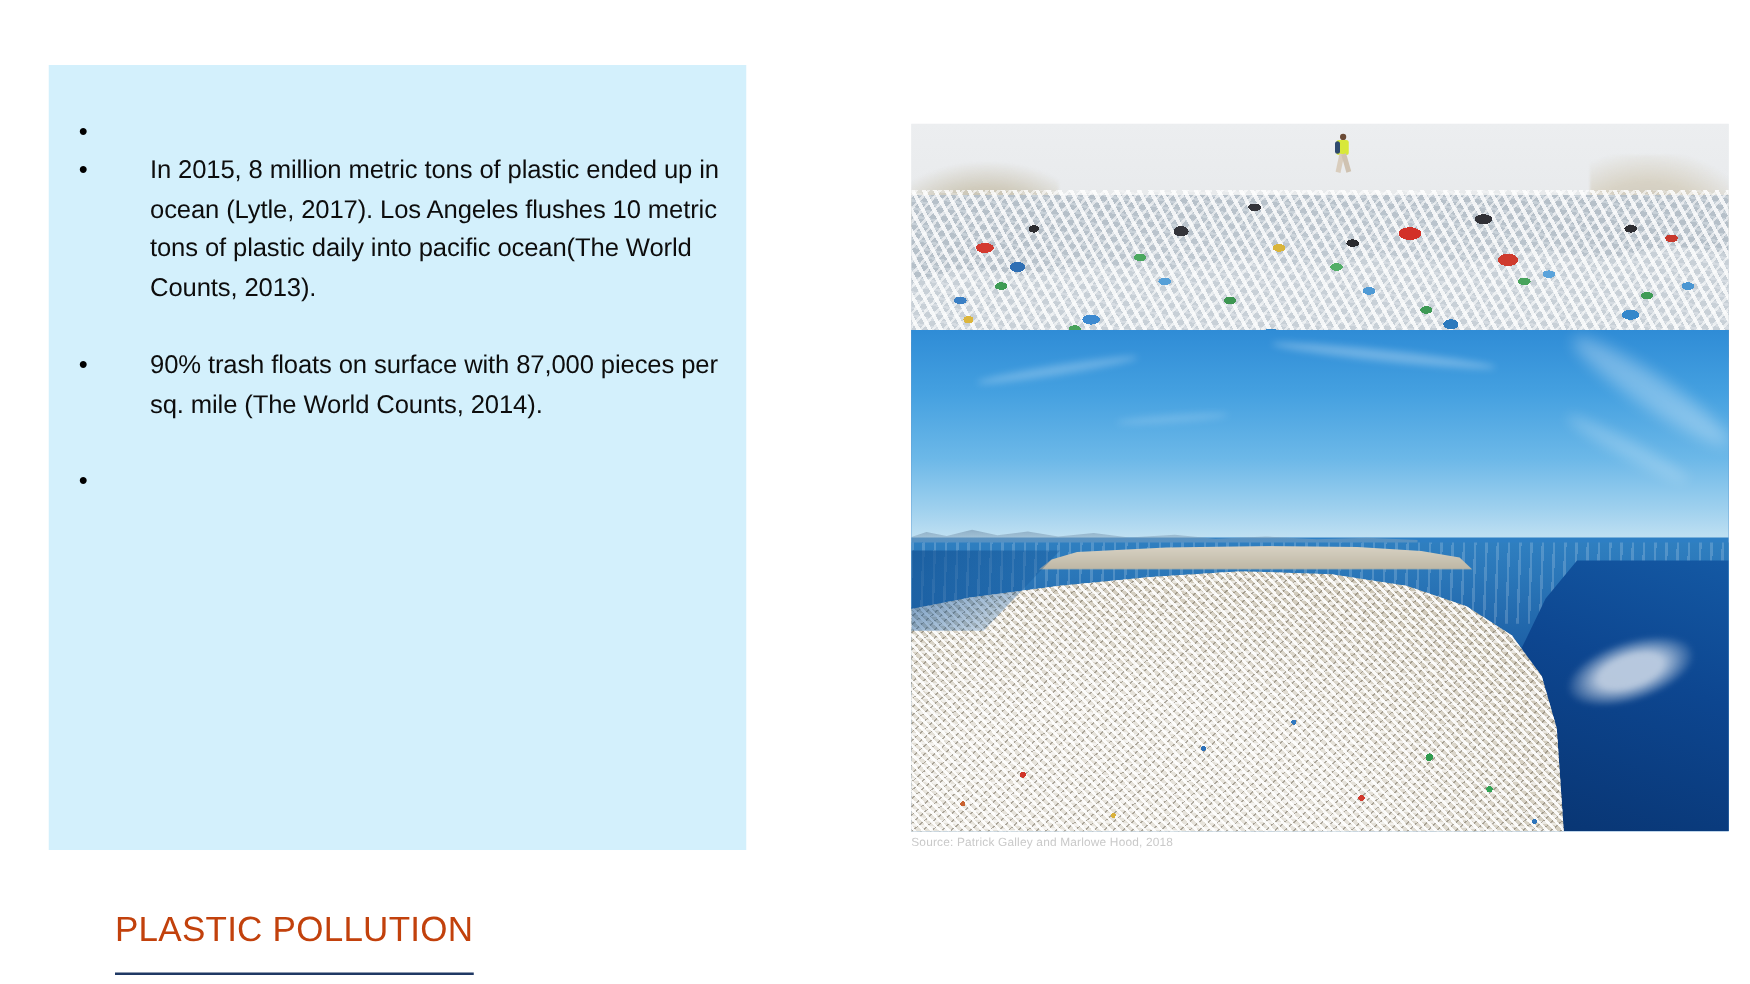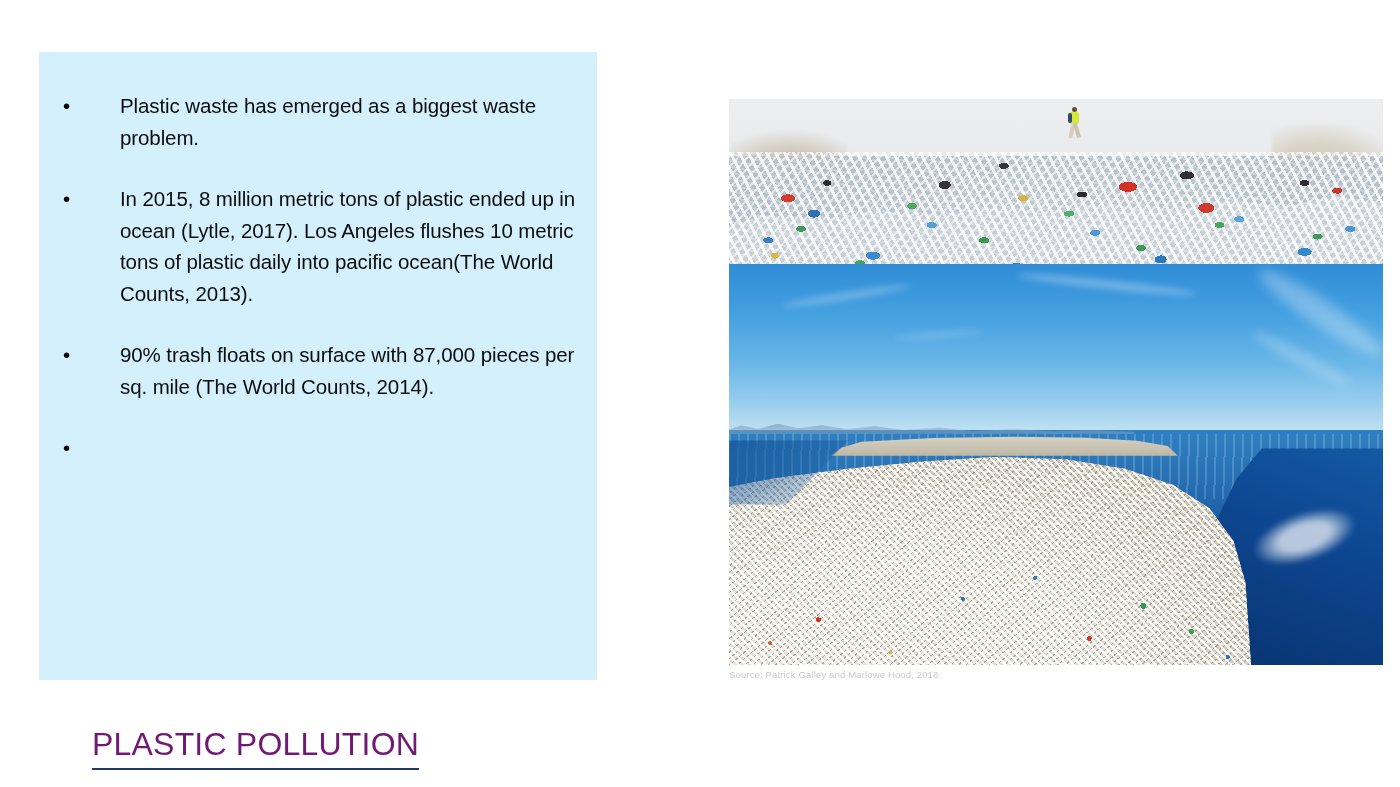--- a/index.html
+++ b/index.html
@@ -27,23 +27,23 @@
   .bullet-dot{
     position:absolute;left:0px;top:0px;width:14px;
     font-size:20.5px;line-height:31.5px;color:#000;
     text-align:left;
   }
   .bullet-text{display:block;}
 
   
   .title-wrap{position:absolute;left:92px;top:722px;}
   .slide-title{
-    font-size:32px;line-height:44px;color:#701a75;
+    font-size:28px;line-height:44px;color:#c2410c;
     letter-spacing:0.2px;white-space:nowrap;
-    border-bottom:2.5px solid #1f3864;padding-bottom:2px;
+    border-bottom:2.5px solid #1f3864;padding-bottom:12px;
     display:inline-block;
   }
 
   
   .figure{position:absolute;}
   .fig-caption{
     font-size:9.5px;color:#c9c9c9;line-height:12px;
     margin-top:4px;letter-spacing:0.15px;
     font-family:"Liberation Sans","DejaVu Sans",sans-serif;
   }
@@ -235,21 +235,20 @@
 </head>
 <body>
 
 <div class="slide">
 
   <div class="text-panel">
     <ul class="bullets">
 
       <li class="bullet-item">
         <span class="bullet-dot">•</span>
-        <span class="bullet-text">Plastic waste has emerged as a biggest waste problem.</span>
       </li>
 
       <li class="bullet-item">
         <span class="bullet-dot">•</span>
         <span class="bullet-text">In 2015, 8 million metric tons of plastic ended up in ocean (Lytle, 2017). Los Angeles flushes 10 metric tons of plastic daily into pacific ocean(The World Counts, 2013).</span>
       </li>
 
       <li class="bullet-item">
         <span class="bullet-dot">•</span>
         <span class="bullet-text">90% trash floats on surface with 87,000 pieces per sq. mile (The World Counts, 2014).</span>

